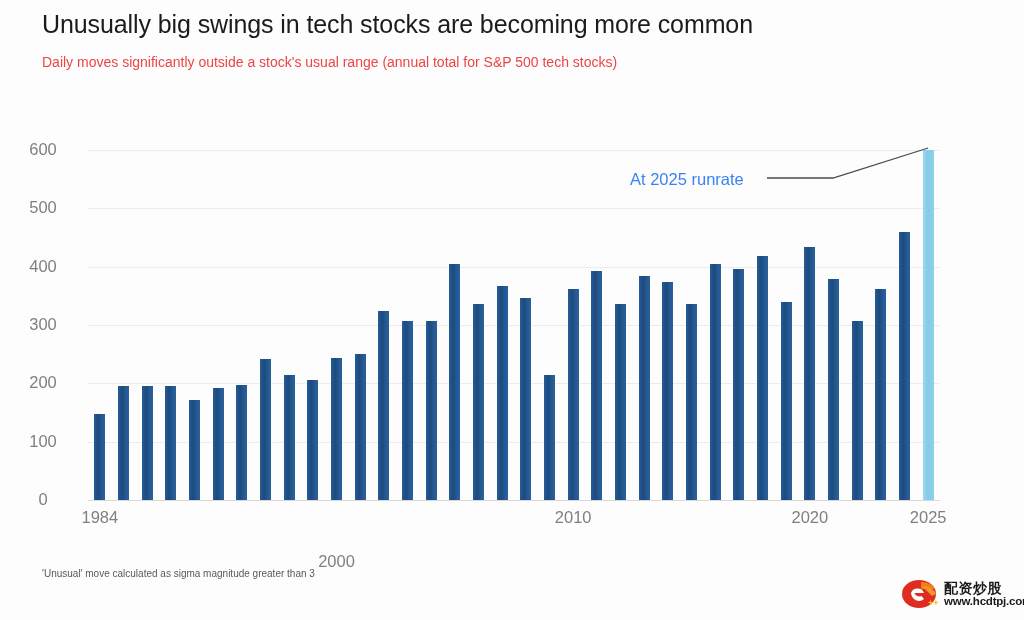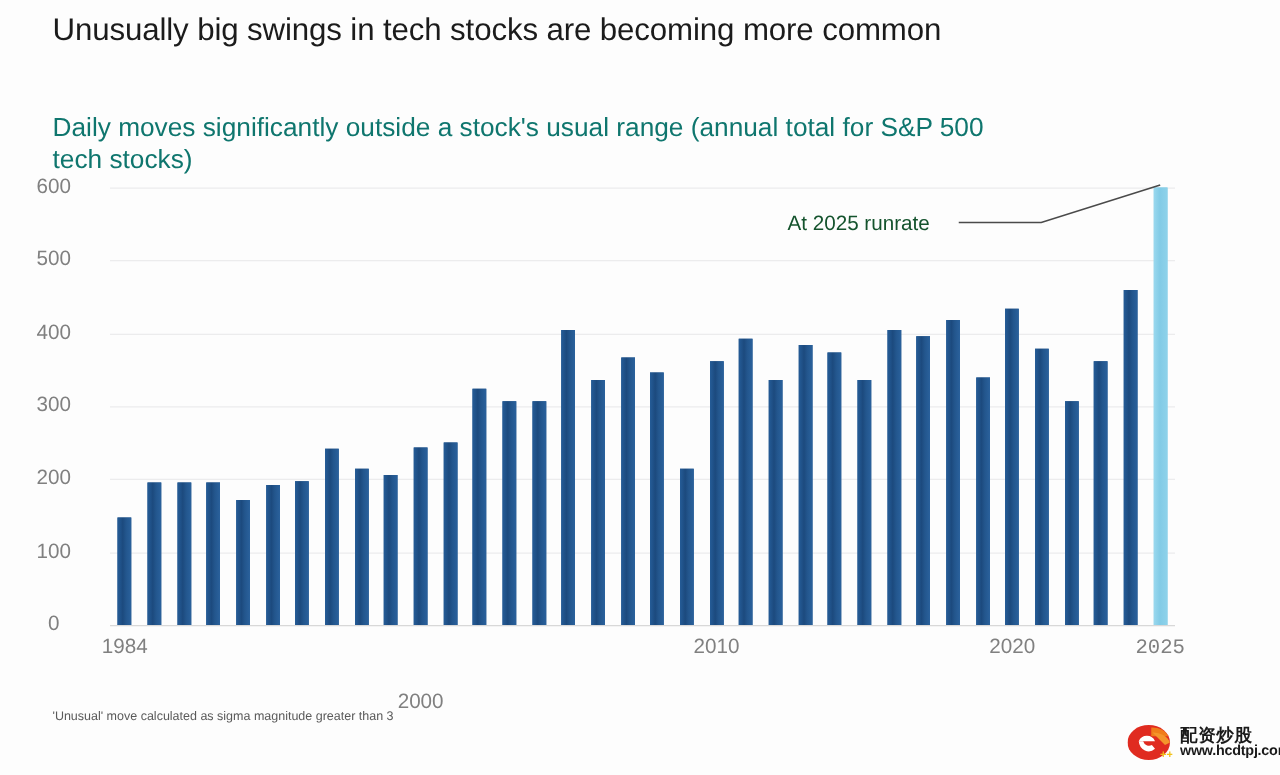--- a/index.html
+++ b/index.html
@@ -32,25 +32,24 @@
     line-height: 32px;
     color: #1b1b1b;
     font-weight: 400;
     letter-spacing: -0.1px;
   }
   .chart-subtitle {
     position: absolute;
     left: 42px;
     top: 50px;
     width: 790px;
-    font-size: 21px;
+    font-size: 14px;
     line-height: 25px;
-    color: #0f766e;
+    color: #ef4444;
     font-weight: 400;
-    margin-top: 40px;
   }
 
   
   #plot {
     position: absolute;
     left: 0;
     top: 0;
     width: 1024px;
     height: 620px;
   }
@@ -111,21 +110,21 @@
         #82cbe6 45%,
         #8ed2ea 100%);
   }
 
   
   .annotation-label {
     position: absolute;
     left: 630px;
     top: 170px;
     font-size: 16.5px;
-    color: #14532d;
+    color: #3b82f6;
     white-space: nowrap;
   }
   #leader {
     position: absolute;
     left: 0;
     top: 0;
     pointer-events: none;
   }
 
   
@@ -251,21 +250,21 @@
         <div class="bar" title="2022: 307" style="left: 851.667px; width: 11px; height: 179.083px;"></div>
         <div class="bar" title="2023: 362" style="left: 875.333px; width: 11px; height: 211.167px;"></div>
         <div class="bar" title="2024: 460" style="left: 899px; width: 11px; height: 268.333px;"></div>
         <div class="bar highlight" title="2025: 600" style="left: 922.667px; width: 11px; height: 350px;"></div>
       </div>
     <div id="xticks">
         <div class="xtick" style="left: 99.8333px;">1984</div>
         <div class="xtick" style="left: 336.5px; margin-top: 44px;">2000</div>
         <div class="xtick" style="left: 573.167px;">2010</div>
         <div class="xtick" style="left: 809.833px;">2020</div>
-        <div class="xtick" style="left: 928.167px; font-family: Liberation Mono, monospace;">2025</div>
+        <div class="xtick" style="left: 928.167px;">2025</div>
       </div>
 
     <svg id="leader" width="1024" height="620">
       <polyline id="leader-path" fill="none" stroke="#4a4a4a" stroke-width="1.3" points="767,178 833,178 928.1666666666667,148"></polyline>
     </svg>
     <div class="annotation-label">At 2025 runrate</div>
   </div>
 
   <div class="footnote n1">'Unusual' move calculated as sigma magnitude greater than 3</div>
 

